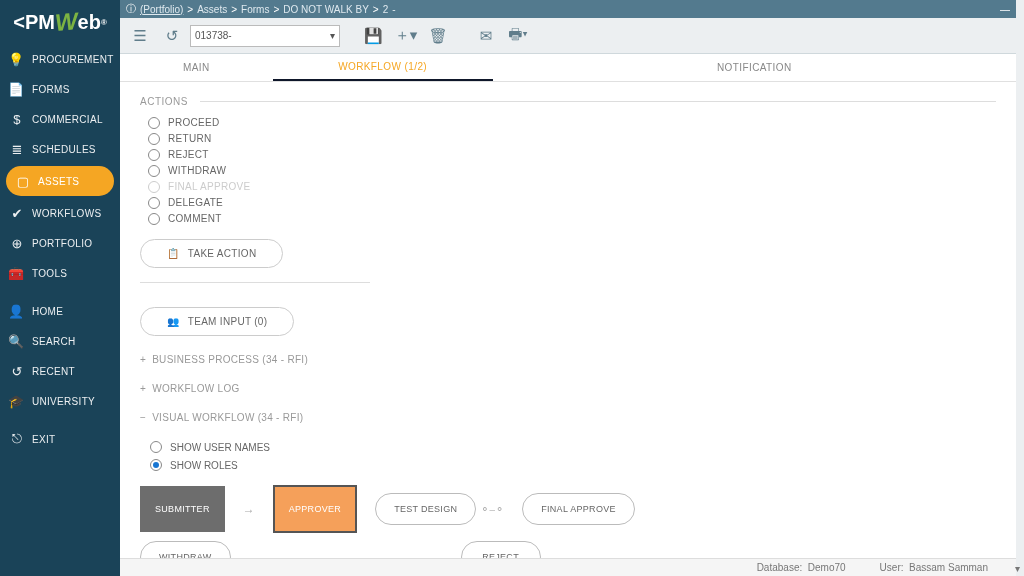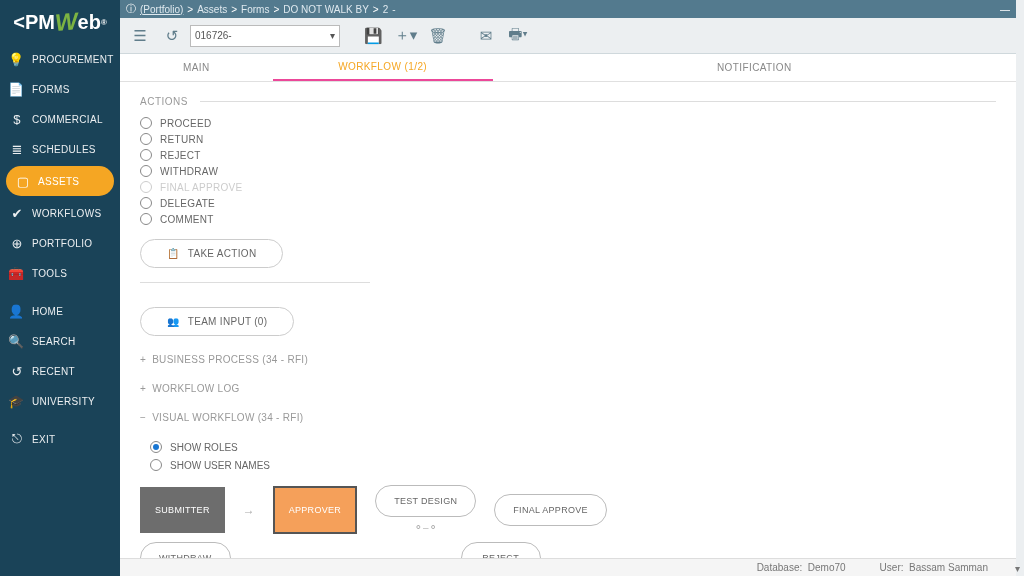--- a/index.html
+++ b/index.html
@@ -20,40 +20,40 @@
 .breadcrumb .bc-item.u{text-decoration:underline}
 .toolbar{height:36px;background:#eceff1;border-bottom:1px solid #cfd8dc;display:flex;align-items:center;padding:0 6px;gap:4px}
 .tb-btn{width:28px;height:28px;display:flex;align-items:center;justify-content:center;color:#607d8b;font-size:15px;cursor:pointer;border-radius:3px}
 .tb-sep{width:12px}
 .doc-select{height:22px;width:150px;border:1px solid #bbb;background:#fff;font-size:10px;padding:0 4px;display:flex;align-items:center;justify-content:space-between}
 .tabs{height:28px;display:flex;border-bottom:1px solid #e0e0e0}
 .tab{flex:0 0 auto;padding:0 63px;display:flex;align-items:center;font-size:10px;color:#888;cursor:pointer;text-transform:uppercase;letter-spacing:.4px}
 .tab.main-t{flex:0 0 100px;justify-content:center}
 .tab.notes-t{flex:0 0 180px;justify-content:center}
 .tab.att-t{flex:0 0 240px;justify-content:center}
-.tab.wf-t{flex:0 0 220px;justify-content:center;color:#f5a623;border-bottom:2px solid #ec4899}
+.tab.wf-t{flex:0 0 220px;justify-content:center;color:#f5a623;border-bottom:2px solid #0f172a}
 .tab.notif-t{flex:1;justify-content:center}
 .content{flex:1;padding:14px 20px 10px 20px;overflow:auto}
 .section-title{font-size:10px;color:#999;letter-spacing:.5px;display:flex;align-items:center;gap:12px;margin-bottom:10px}
 .section-title .line{flex:1;height:1px;background:#ddd}
-.radio-row{display:flex;align-items:center;gap:8px;font-size:10px;color:#666;margin:4px 0;text-transform:uppercase;letter-spacing:.3px}
+.radio-row{display:flex;align-items:flex-start;gap:8px;font-size:10px;color:#666;margin:4px 8px;text-transform:uppercase;letter-spacing:.3px}
 .radio{width:12px;height:12px;border:1.5px solid #888;border-radius:50%;display:inline-flex;align-items:center;justify-content:center}
 .radio.disabled{border-color:#ccc}
 .radio.checked::after{content:"";width:6px;height:6px;background:#1976d2;border-radius:50%}
 .action-btn{border:1px solid #ccc;border-radius:18px;padding:8px 26px;font-size:10px;color:#666;background:#fff;cursor:pointer;display:inline-flex;align-items:center;gap:8px;text-transform:uppercase;letter-spacing:.3px;margin-top:10px}
 .rule{width:230px;height:1px;background:#ddd;margin:14px 0}
 .collapsed{display:flex;align-items:center;gap:6px;font-size:10px;color:#999;margin:18px 0;letter-spacing:.3px}
 .vw-radio-row{display:flex;align-items:center;gap:8px;font-size:10px;color:#666;margin:6px 0 6px 10px}
 .wf-row{display:flex;gap:18px;margin-top:14px;align-items:center}
 .wf-box{border:1px solid #bbb;border-radius:18px;padding:10px 18px;font-size:9px;color:#666;min-width:80px;text-align:center;letter-spacing:.3px;text-transform:uppercase}
 .wf-box.rect{border-radius:0;padding:17px 14px}
 .wf-box.submitter{background:#6d6d6d;color:#fff;border-color:#6d6d6d}
 .wf-box.approver{background:#f5a05a;color:#fff;border:2px solid #555}
 .arrow{font-size:12px;color:#aaa}
-.wf-col{display:flex;flex-direction:column;align-items:center;gap:4px}
+.wf-col{display:flex;align-items:center;gap:4px}
 .tree-ico{font-size:11px;color:#aaa}
 .statusbar{height:18px;background:#f5f5f5;border-top:1px solid #ddd;display:flex;align-items:center;justify-content:flex-end;gap:34px;font-size:10px;color:#777;padding:0 28px 0 10px}
 .statusbar .drop{position:absolute;right:4px;bottom:2px;color:#777}
 .rightedge{width:8px;background:#eceff1}
 </style>
 </head>
 <body>
 
 <div class="app">
   <div class="sidebar">
@@ -139,21 +139,21 @@
         <span class="bc-item">2</span>
         <span class="bc-item">-</span>
       </div>
       <span>—</span>
     </div>
 
     <div class="toolbar">
       <div class="tb-btn">☰</div>
       <div class="tb-btn">↺</div>
       <div class="doc-select">
-        <span>016726-</span>
+        <span>013738-</span>
           <span>▾</span>
       </div>
       <div class="tb-sep"></div>
       <div class="tb-btn">💾</div>
       <div class="tb-btn">＋▾</div>
       <div class="tb-btn">🗑</div>
       <div class="tb-sep"></div>
       <div class="tb-btn">✉</div>
       <div class="tb-btn">🖶▾</div>
     </div>
@@ -215,26 +215,26 @@
       </div>
       <div class="collapsed">
         <span>+</span>
         <span style="text-transform:uppercase">Workflow Log</span>
       </div>
       <div class="collapsed">
         <span>−</span>
         <span style="text-transform:uppercase">Visual Workflow (34 - RFI)</span>
       </div>
       <div class="vw-radio-row">
+        <span class="radio"></span>
+        <span style="text-transform:uppercase">Show User Names</span>
+      </div>
+      <div class="vw-radio-row">
         <span class="radio checked"></span>
         <span style="text-transform:uppercase">Show Roles</span>
-      </div>
-      <div class="vw-radio-row">
-        <span class="radio"></span>
-        <span style="text-transform:uppercase">Show User Names</span>
       </div>
 
       <div class="wf-row">
         <div class="wf-box rect submitter">Submitter</div>
         <span class="arrow">→</span>
         <div class="wf-box rect approver">Approver</div>
         <div class="wf-col">
           <div class="wf-box">Test Design</div>
           <span class="tree-ico">⚬⎯⚬</span>
         </div>

